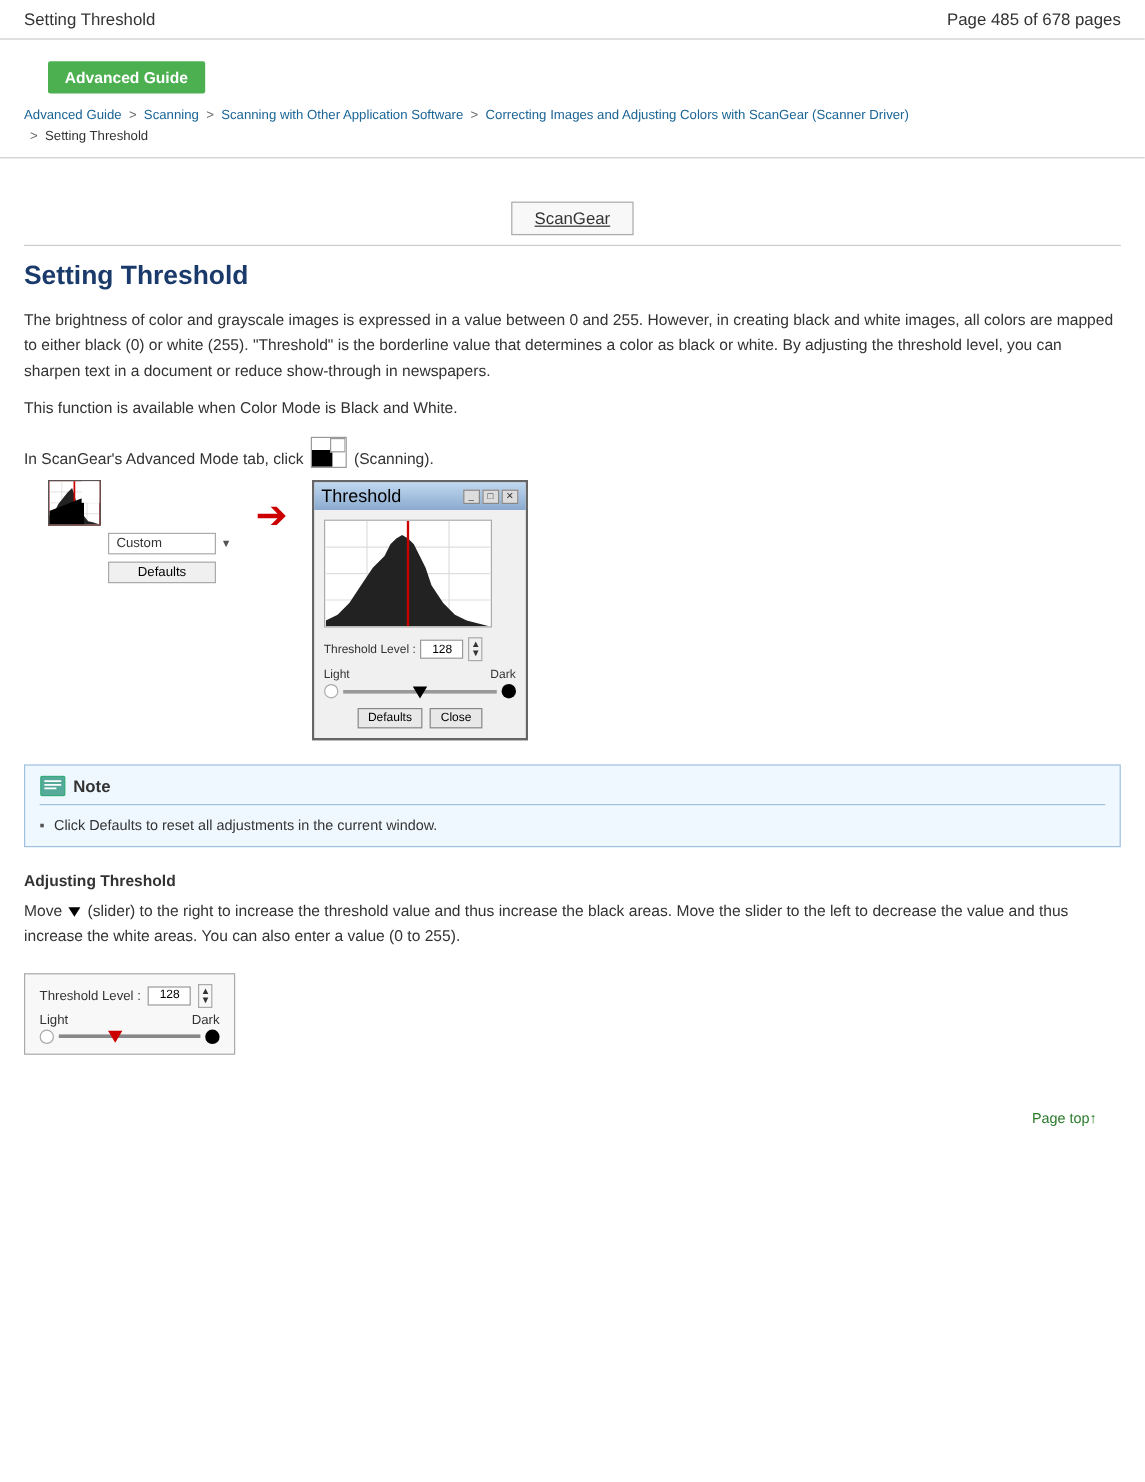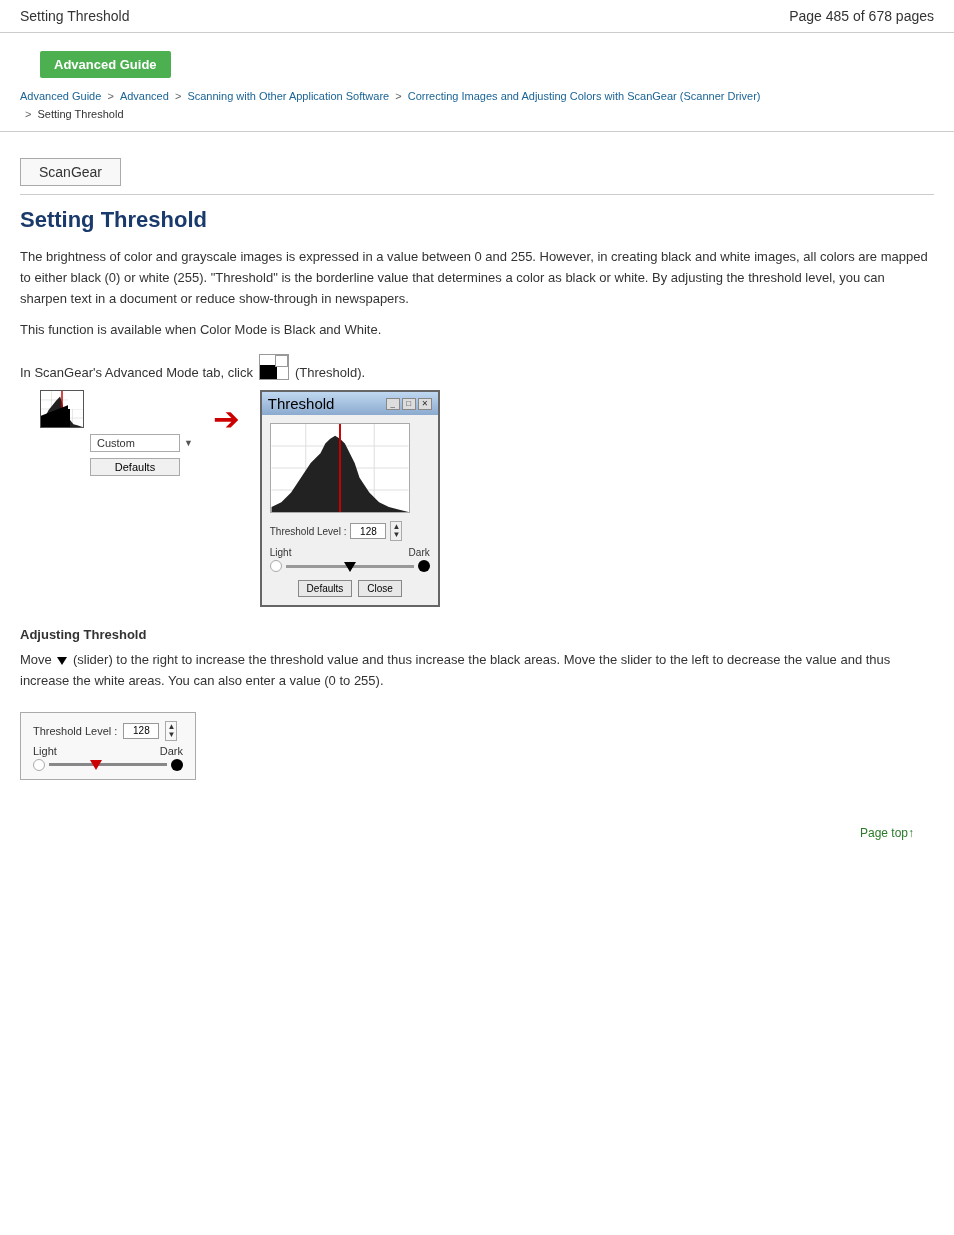--- a/index.html
+++ b/index.html
@@ -59,22 +59,23 @@
     .breadcrumb .current { color: #333; }
 
     
     .content {
       padding: 10px 20px 20px 20px;
     }
 
     
     .scangear-btn-container {
       display: flex;
-      justify-content: flex-start;
-      margin: 16px 0 6px 0;
+      justify-content: center;
+      margin: 26px 0 6px 0;
+      text-decoration: underline;
     }
     .scangear-btn {
       border: 1px solid #aaa;
       padding: 5px 18px;
       font-size: 14px;
       color: #333;
       background: #f8f8f8;
       cursor: pointer;
     }
 
@@ -502,21 +503,21 @@
 
 <div style="padding: 8px 20px 0 20px;">
   <div class="advanced-guide-banner">
     <span>Advanced Guide</span>
   </div>
 </div>
 
 <div class="breadcrumb">
   <a href="#">Advanced Guide</a>
   <span class="separator"> &gt; </span>
-  <a href="#">Advanced</a>
+  <a href="#">Scanning</a>
   <span class="separator"> &gt; </span>
   <a href="#">Scanning with Other Application Software</a>
   <span class="separator"> &gt; </span>
   <a href="#">Correcting Images and Adjusting Colors with ScanGear (Scanner Driver)</a>
   <br>
   <span style="padding-left:2px;">
     <span class="separator"> &gt; </span>
     <span class="current">Setting Threshold</span>
   </span>
 </div>
@@ -530,21 +531,21 @@
   <hr class="content-sep">
 
   <div class="page-title">Setting Threshold</div>
 
   <p class="body-text">The brightness of color and grayscale images is expressed in a value between 0 and 255. However, in creating black and white images, all colors are mapped to either black (0) or white (255). "Threshold" is the borderline value that determines a color as black or white. By adjusting the threshold level, you can sharpen text in a document or reduce show-through in newspapers.</p>
   <p class="body-text">This function is available when Color Mode is Black and White.</p>
 
   <div class="threshold-click-line">
     <span>In ScanGear's Advanced Mode tab, click</span>
     <div class="threshold-icon-small"></div>
-    <span>(Threshold).</span>
+    <span>(Scanning).</span>
   </div>
 
   <div class="ui-screenshot-area">
 
     <div class="left-panel">
       <div class="threshold-icon-large">
 
         <svg width="44" height="38" viewBox="0 0 44 38">
           <rect width="44" height="38" fill="#fff"></rect>
 
@@ -625,20 +626,36 @@
         <div class="dialog-buttons">
           <button class="dialog-action-btn">Defaults</button>
           <button class="dialog-action-btn">Close</button>
         </div>
 
       </div>
     </div>
 
   </div>
 
+  <div class="note-box">
+    <div class="note-header">
+
+      <div class="note-icon">
+        <svg width="22" height="18" viewBox="0 0 22 18">
+          <rect x="1" y="1" width="20" height="16" rx="1" fill="#5a9" stroke="#3a7" stroke-width="1"></rect>
+          <line x1="4" y1="5" x2="18" y2="5" stroke="#fff" stroke-width="1.5"></line>
+          <line x1="4" y1="8" x2="18" y2="8" stroke="#fff" stroke-width="1.5"></line>
+          <line x1="4" y1="11" x2="14" y2="11" stroke="#fff" stroke-width="1.5"></line>
+        </svg>
+      </div>
+      <span class="note-title">Note</span>
+    </div>
+    <hr class="note-separator">
+    <div class="note-item">Click Defaults to reset all adjustments in the current window.</div>
+  </div>
 
   <div>
     <div class="section-title">Adjusting Threshold</div>
 
     <p class="body-text">
       Move
       <span style="display:inline-block; width:0; height:0; border-left:5px solid transparent; border-right:5px solid transparent; border-top:8px solid #000; margin:0 2px; vertical-align:middle;"></span>
       (slider) to the right to increase the threshold value and thus increase the black areas. Move the slider to the left to decrease the value and thus increase the white areas. You can also enter a value (0 to 255).
     </p>
 

